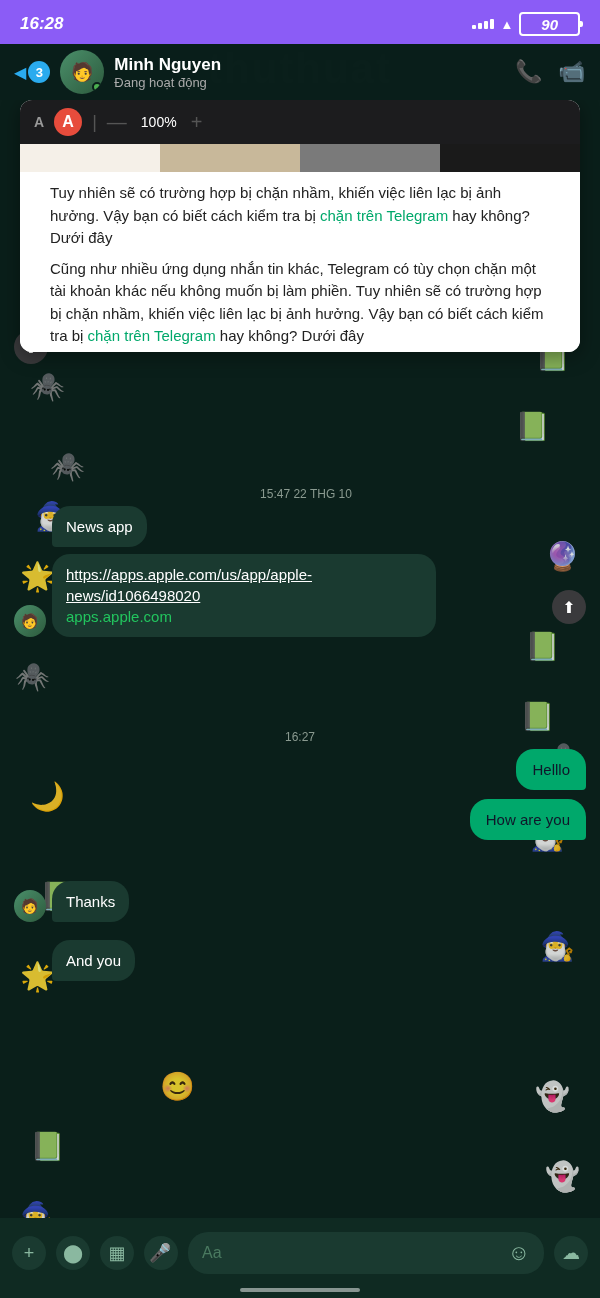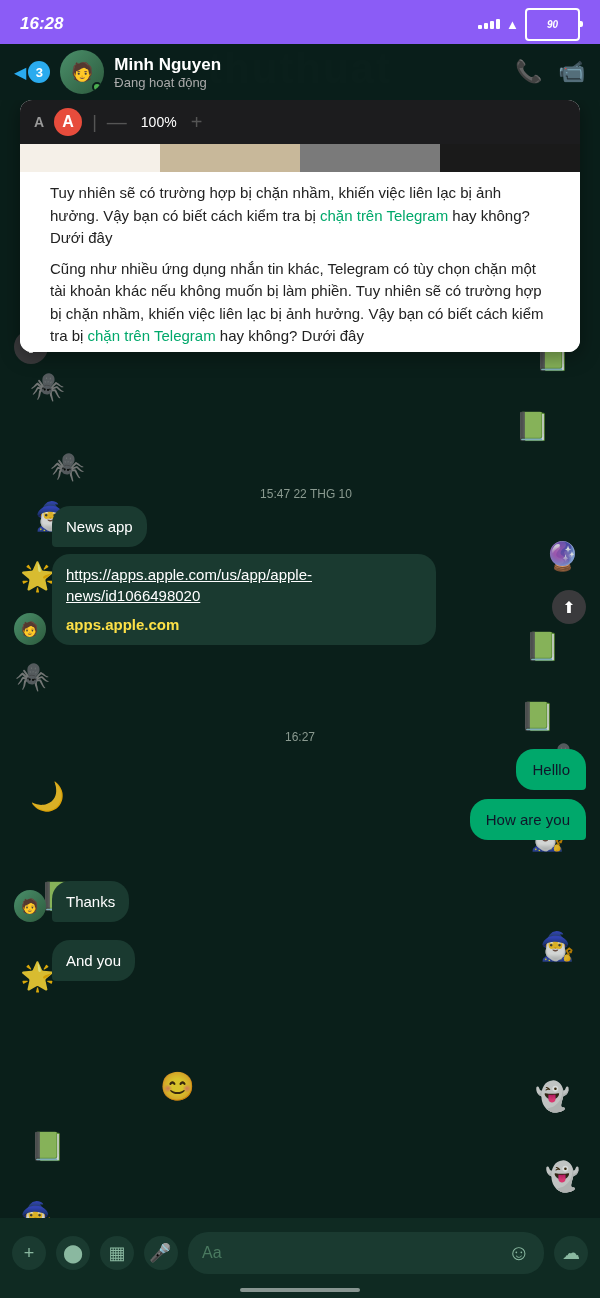--- a/index.html
+++ b/index.html
@@ -51,23 +51,23 @@
     .wifi-icon {
       color: white;
       font-size: 13px;
     }
     .battery-box {
       display: flex;
       align-items: center;
       border: 2px solid white;
       border-radius: 4px;
       padding: 1px 20px;
-      height: 33px;
+      height: 24px;
       min-width: 28px;
-      font-size: 10px;
+      font-size: 15px;
       color: white;
       font-weight: 600;
       position: relative;
     }
     .battery-box::after {
       content: '';
       position: absolute;
       right: -5px;
       top: 50%;
       transform: translateY(-50%);
@@ -461,21 +461,21 @@
     </div>
   </div>
 
   <div style="position:absolute; top:448px; left:0; right:60px;">
     <div class="msg-received">
       <div class="msg-avatar-small">🧑</div>
       <div class="bubble-received" style="border-radius:18px;">
         <div>
           <a style="color:white; font-size:15px;">https://apps.apple.com/us/app/apple-news/id1066498020</a>
         </div>
-        <div style="margin-top:8px; font-weight:700; color:#fde047;">apps.apple.com</div>
+        <div style="font-weight:400; color:#22c55e;">apps.apple.com</div>
       </div>
     </div>
   </div>
 
   <div style="position:absolute; top:490px; right:14px; width:34px; height:34px; background:#3a3a3c; border-radius:50%; display:flex; align-items:center; justify-content:center; color:white; font-size:16px;">⬆</div>
 
   <div style="position:absolute; top:618px; left:0; right:0;">
     <div class="timestamp">16:27</div>
   </div>
 

